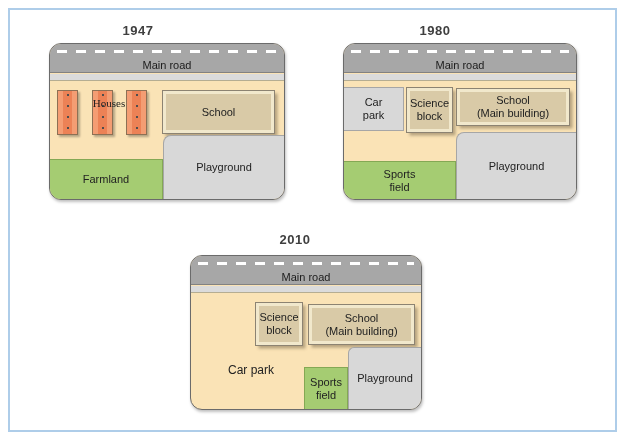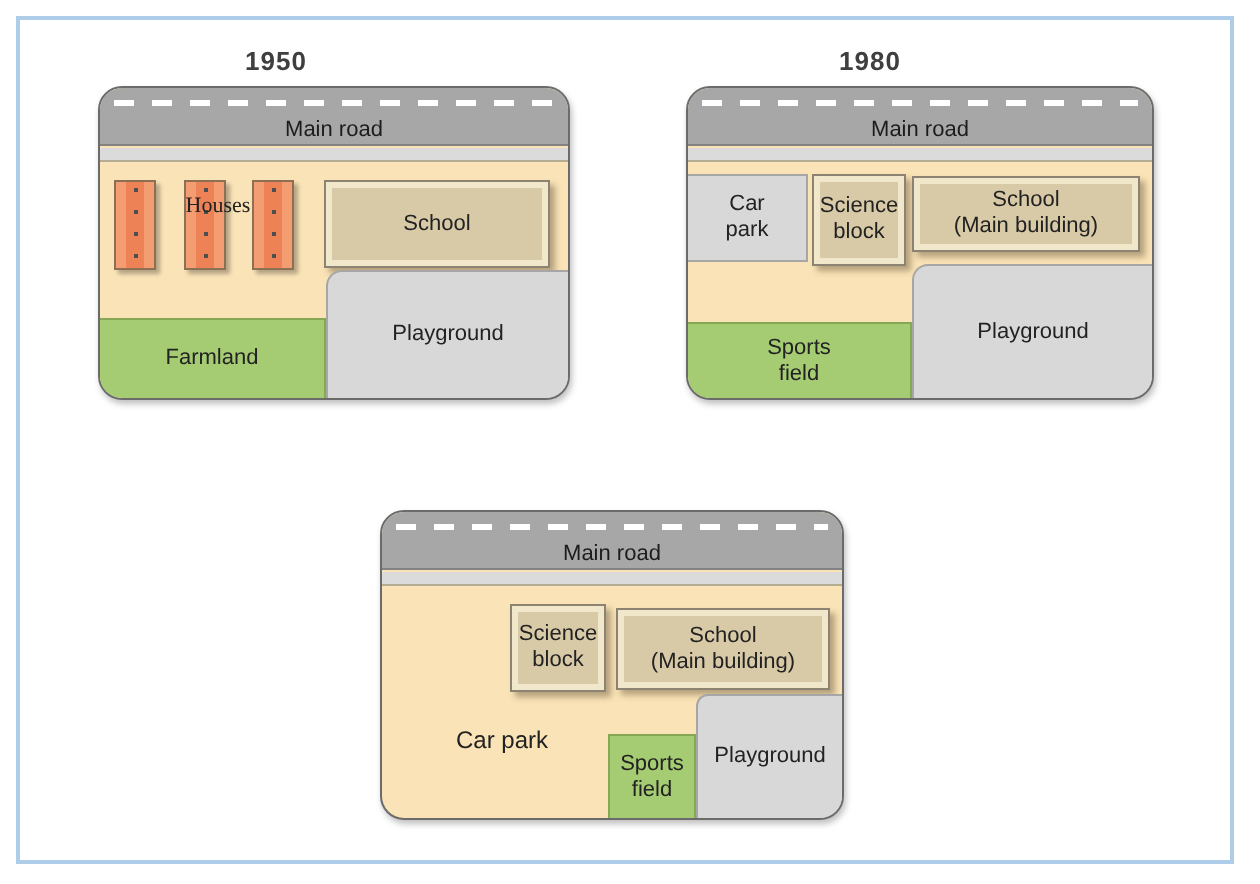--- a/index.html
+++ b/index.html
@@ -44,22 +44,23 @@
                   background:repeating-linear-gradient(180deg,#4e4e4e 0 2px,transparent 2px 11px); }
 
   .floating-label { position:absolute; text-align:center; font-size:11px; color:#222222; }
 </style>
 </head>
 <body>
 
 <div id="root">
   <div class="frame"></div>
 
-  <div class="map-title" style="left:98px;  top:23px;">1950</div>
+  <div class="map-title" style="left:98px;  top:23px;">1947</div>
   <div class="map-title" style="left:395px; top:23px;">1980</div>
+  <div class="map-title" style="left:255px; top:232px;">2010</div>
 
   <div class="map" style="left:49px; top:43px; width:236px; height:157px;">
     <div class="road">
       <div class="dash-line"></div>
       <div class="road-label">Main road</div>
     </div>
     <div class="sidewalk"></div>
     <div class="map-content">
       <div class="house" style="left:7px;"></div>
       <div class="house" style="left:42px;"></div>

